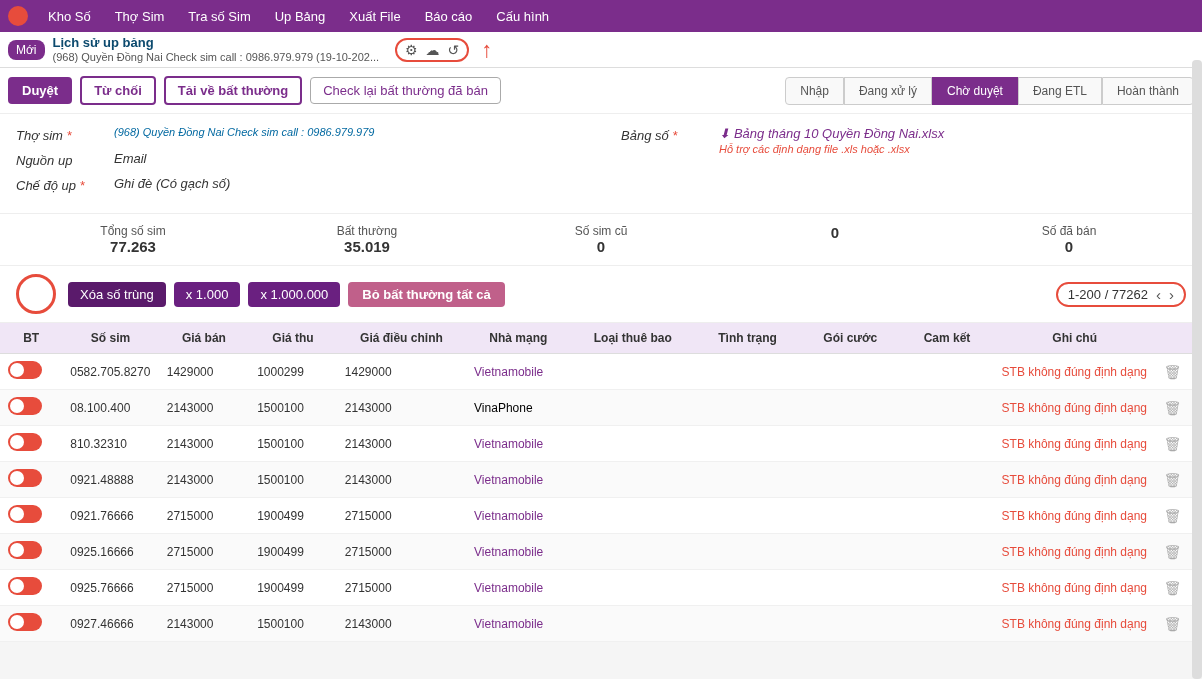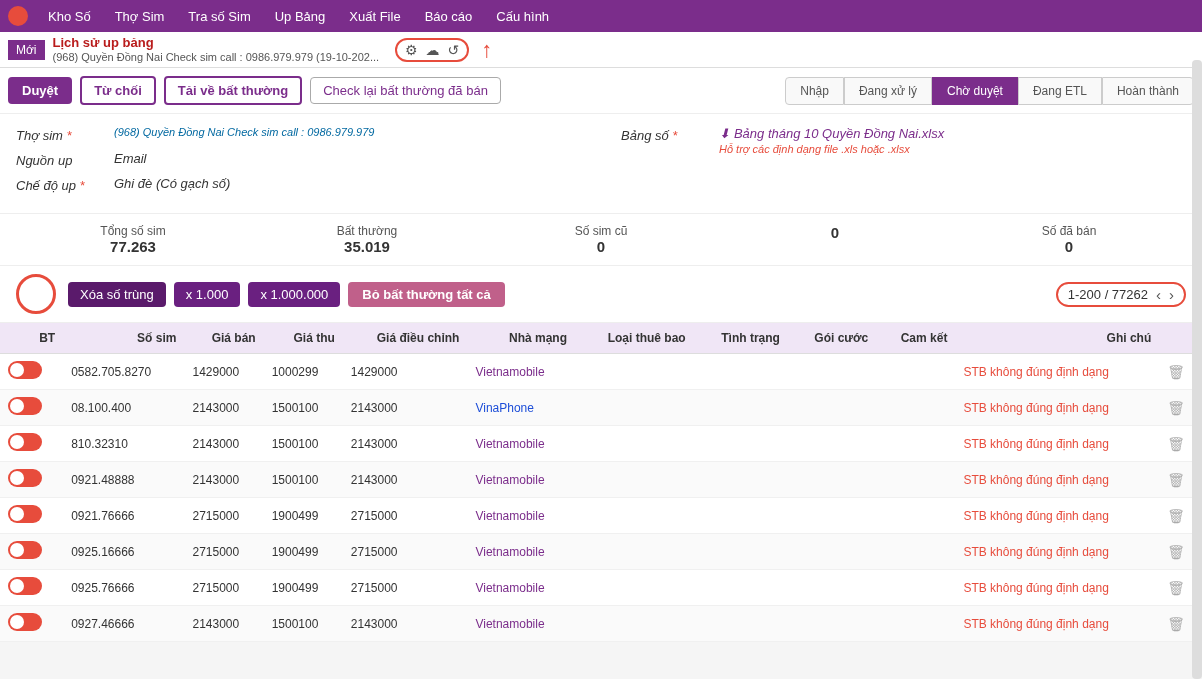--- a/index.html
+++ b/index.html
@@ -28,21 +28,21 @@
       display: flex;
       align-items: center;
       padding: 4px 8px;
       gap: 8px;
       height: 36px;
     }
     .tab-new-btn {
       background: #7b2d8b;
       color: #fff;
       border: none;
-      border-radius: 0;
+      border-radius: 8px;
       padding: 3px 8px;
       cursor: pointer;
       font-size: 12px;
     }
     .tab-icons {
       display: flex;
       gap: 8px;
       margin-left: 8px;
       align-items: center;
       border: 2px solid #e74c3c;
@@ -238,22 +238,22 @@
     }
     table {
       width: 100%;
       border-collapse: collapse;
       font-size: 12px;
     }
     thead tr {
       background: #f0e6f6;
     }
     th {
-      padding: 8px 8px;
-      text-align: right;
+      padding: 8px 23px;
+      text-align: center;
       font-weight: bold;
       color: #333;
       border-bottom: 1px solid #ddd;
       white-space: nowrap;
     }
     td {
       padding: 7px 8px;
       border-bottom: 1px solid #f0f0f0;
       white-space: nowrap;
       color: #333;
@@ -288,21 +288,21 @@
   <span class="nav-item">Tra số Sim</span>
   <span class="nav-item">Up Bảng</span>
   <span class="nav-item">Xuất File</span>
   <span class="nav-item">Báo cáo</span>
   <span class="nav-item">Cấu hình</span>
 </div>
 
 <div class="tab-bar">
   <button class="tab-new-btn">Mới</button>
   <div style="display:flex;flex-direction:column;line-height:1.2;">
-    <span style="font-size:13px;font-weight:bold;color:#b91c1c;">Lịch sử up bảng</span>
+    <span style="font-size:13px;font-weight:bold;color:#0c4a6e;">Lịch sử up bảng</span>
     <span style="font-size:11px;color:#555;">(968) Quyền Đồng Nai Check sim call : 0986.979.979 (19-10-202...</span>
   </div>
   <div class="tab-icons">
     <button class="tab-icon-btn">⚙</button>
     <button class="tab-icon-btn">☁</button>
     <button class="tab-icon-btn">↺</button>
   </div>
 
   <span style="color:#e74c3c;font-size:22px;font-weight:bold;margin-left:4px;">↑</span>
 </div>
@@ -421,21 +421,21 @@
           <td></td>
           <td class="note-red">STB không đúng định dạng</td>
           <td><span class="delete-icon">🗑</span></td>
         </tr>
         <tr>
           <td><span class="toggle-on"></span></td>
           <td>08.100.400</td>
           <td>2143000</td>
           <td>1500100</td>
           <td>2143000</td>
-          <td style="color: #1d4ed8;">VinaPhone</td>
+          <td style="color: #000000;">VinaPhone</td>
           <td></td>
           <td></td>
           <td></td>
           <td></td>
           <td class="note-red">STB không đúng định dạng</td>
           <td><span class="delete-icon">🗑</span></td>
         </tr>
         <tr>
           <td><span class="toggle-on"></span></td>
           <td>810.32310</td>

